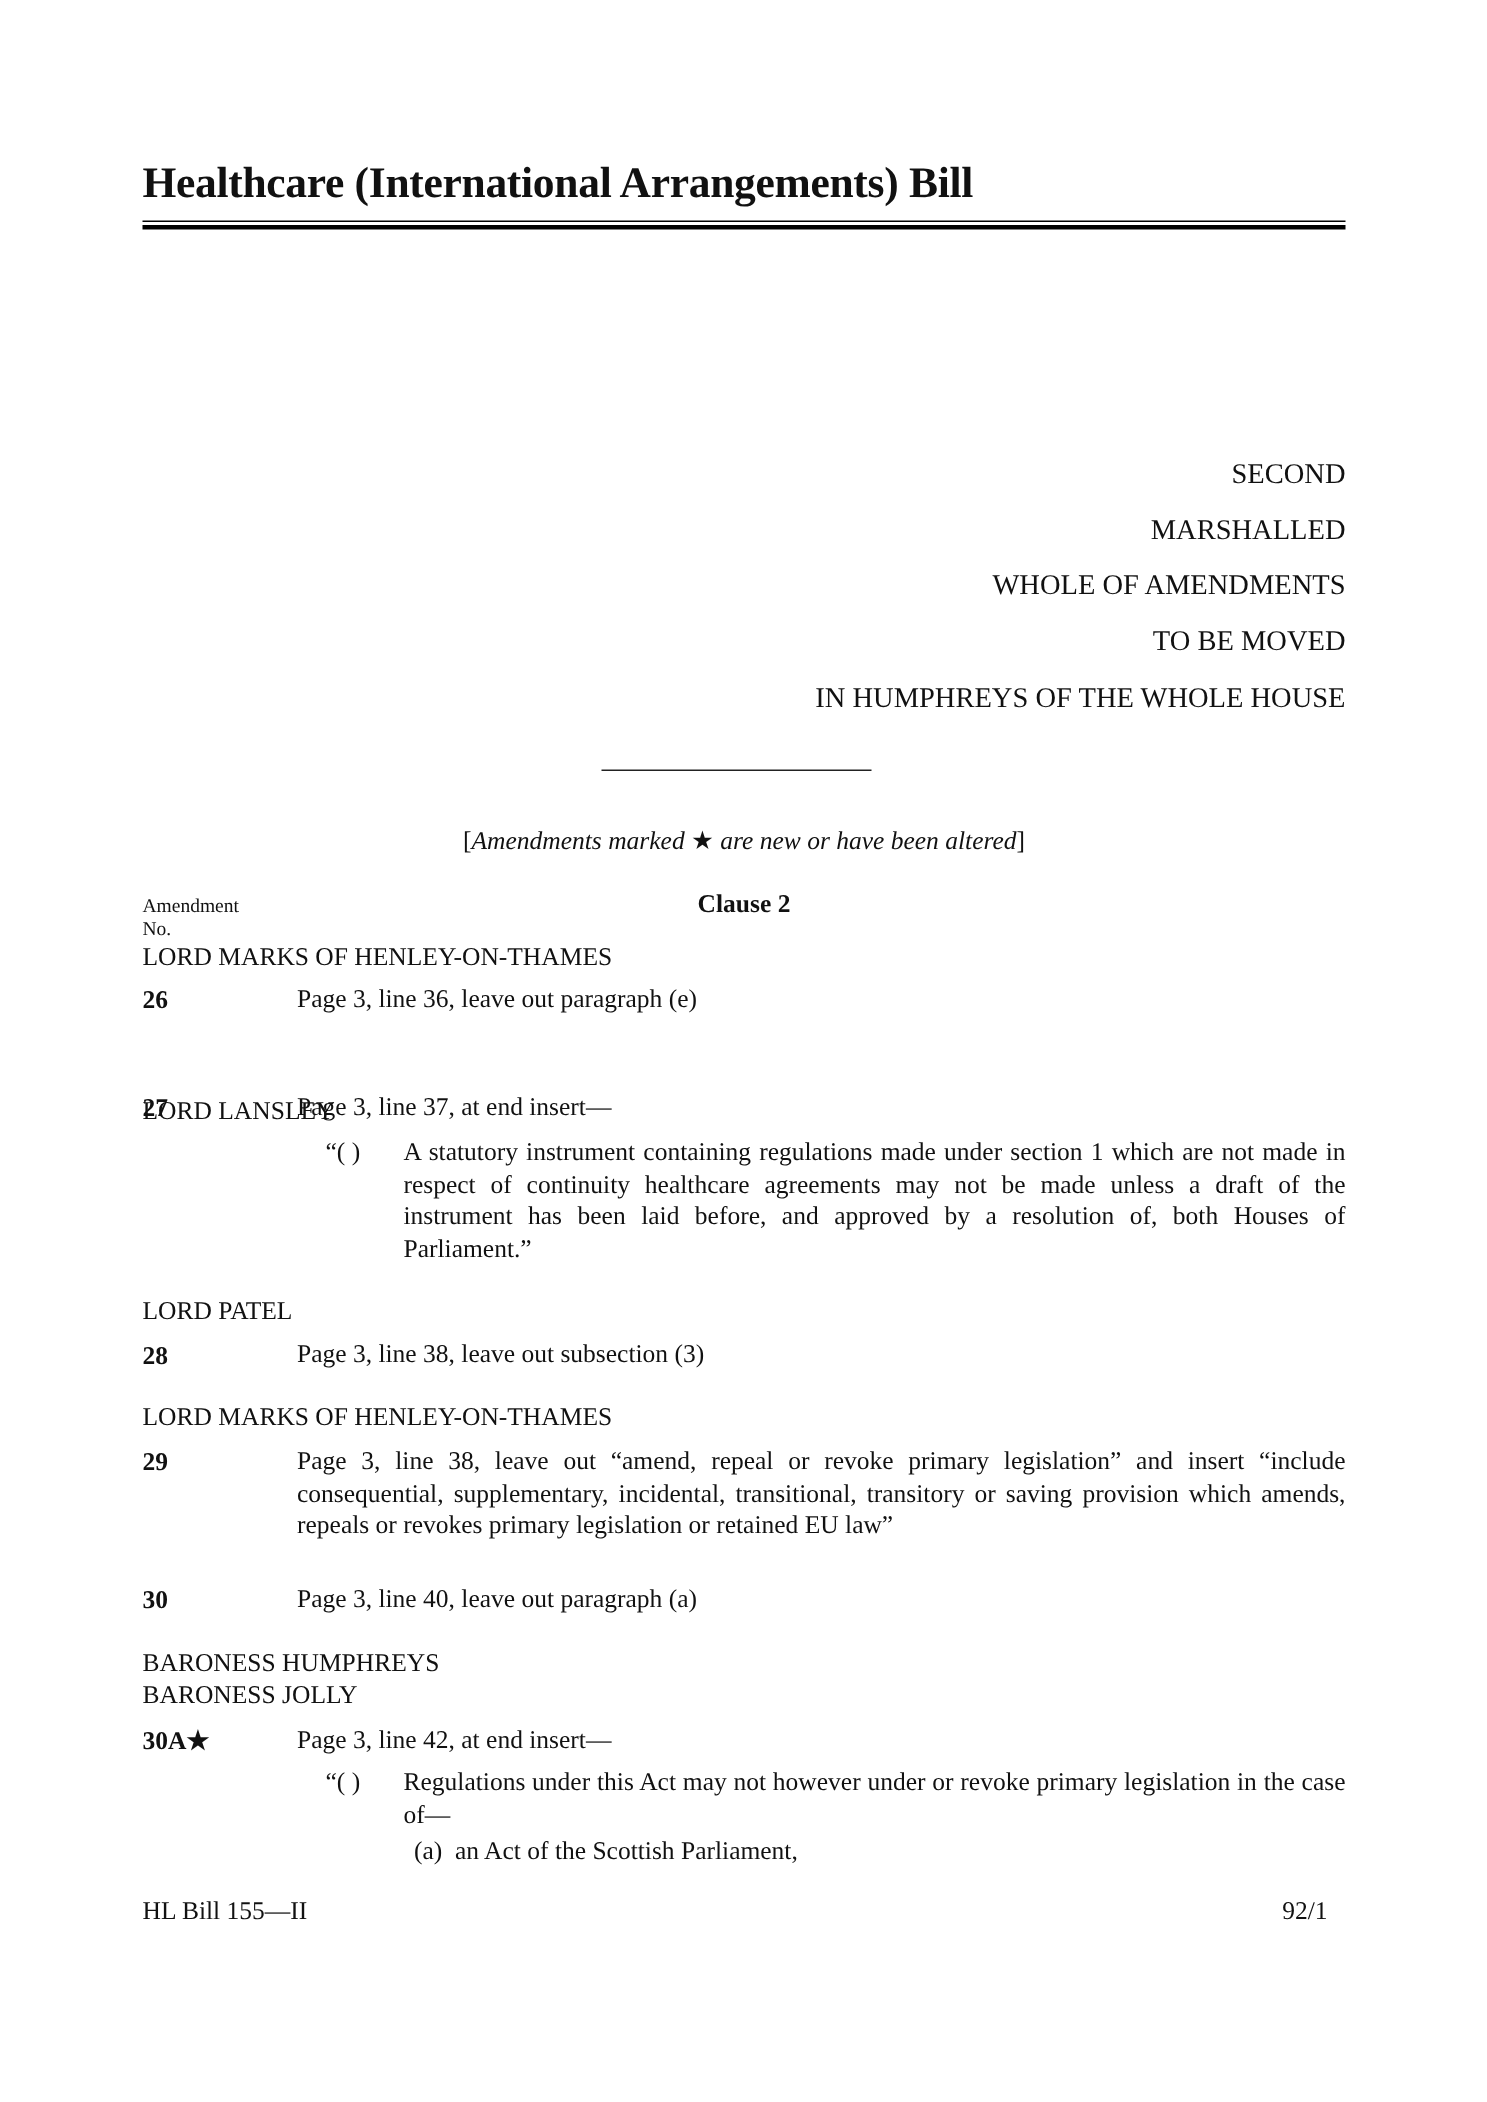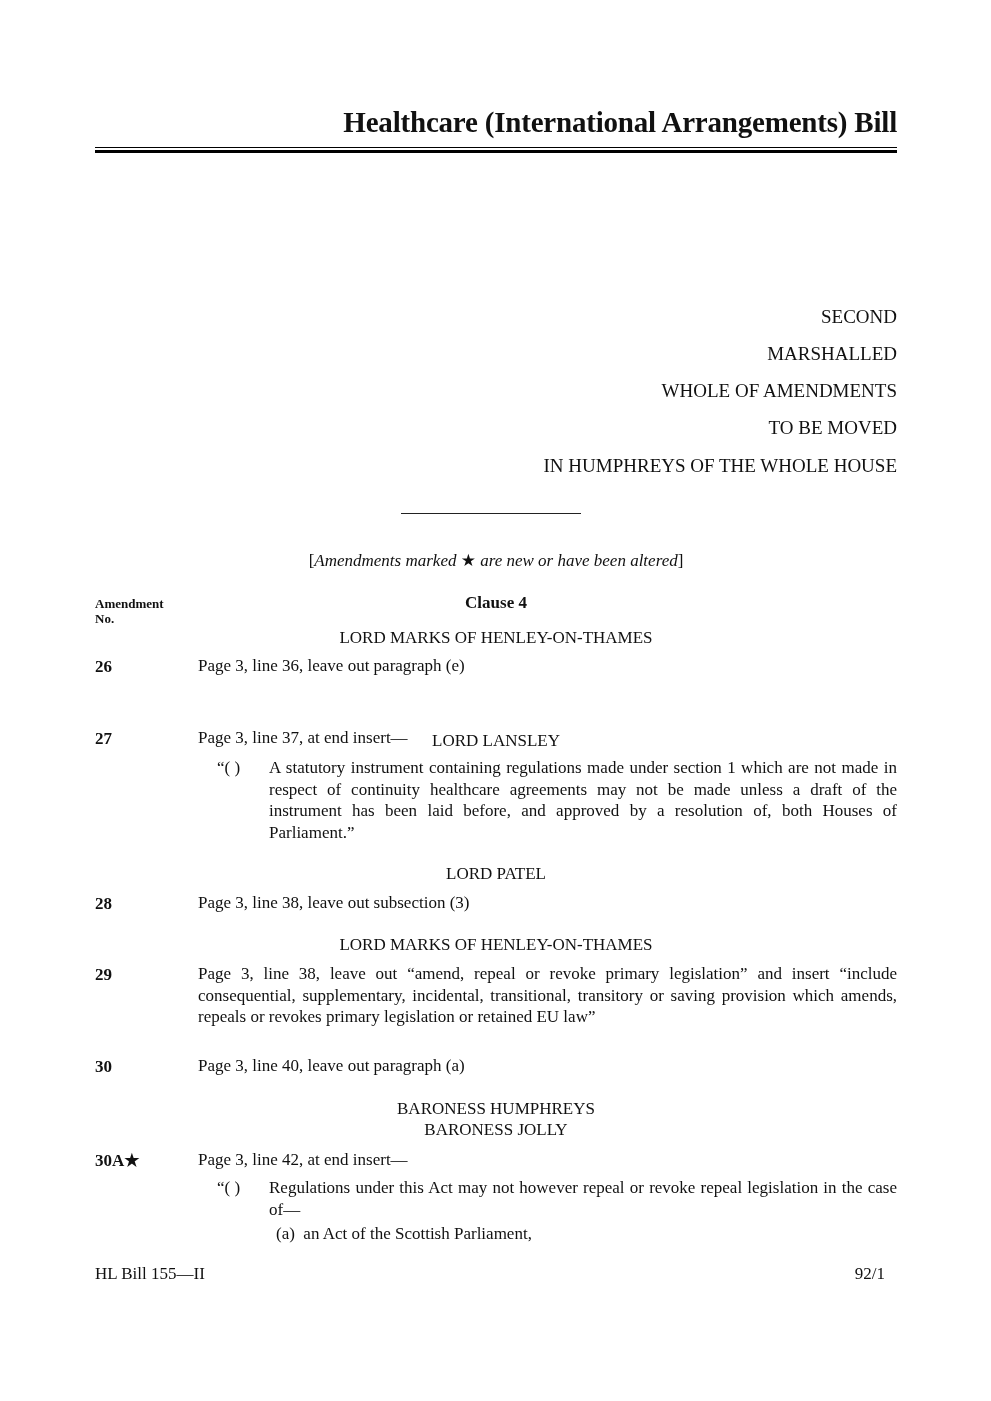--- a/index.html
+++ b/index.html
@@ -3,34 +3,34 @@
   <meta charset="utf-8">
   <style>
     html, body { margin: 0; padding: 0; background: #ffffff; }
     body {
       width: 991px; height: 1401px; position: relative; overflow: hidden;
       font-family: "Liberation Serif", "DejaVu Serif", serif;
       color: #111;
     }
     .abs { position: absolute; }
     .title {
-      left: 95px; width: 802px; top: 106px; text-align: right;
+      left: 95px; width: 802px; top: 106px; text-align: left;
       font-size: 29px; font-weight: bold; letter-spacing: -0.2px;
     }
     .rule-thin { left: 95px; width: 802px; top: 147px; height: 0; border-top: 1px solid #000; }
     .rule-thick { left: 95px; width: 802px; top: 150px; height: 0; border-top: 3px solid #000; }
     .center-line {
       left: 95px; width: 802px; text-align: right; font-size: 19px;
     }
     .short-rule { left: 401px; width: 180px; top: 513px; border-top: 1px solid #222; }
     .note { left: 95px; width: 802px; top: 550px; text-align: center; font-size: 17px; }
     .note i { }
-    .amend-head { left: 95px; top: 596px; font-size: 13px; font-weight: bold; line-height: 15px; }
+    .amend-head { left: 95px; top: 596px; font-size: 13px; font-weight: normal; line-height: 15px; }
     .clause { left: 95px; width: 802px; top: 593px; text-align: center; font-size: 17px; font-weight: bold; }
-    .sponsor { left: 95px; width: 802px; text-align: center; font-size: 17px; }
+    .sponsor { left: 95px; width: 802px; text-align: left; font-size: 17px; }
     .num { left: 95px; font-size: 17px; font-weight: bold; }
     .text { left: 198px; width: 699px; font-size: 17px; line-height: 21.5px; }
     .just { text-align: justify; text-align-last: left; }
     .quote { left: 217px; width: 680px; font-size: 17px; line-height: 21.5px; }
     .quote .qmark { position: absolute; left: 0; top: 0; }
     .quote .qbody { margin-left: 52px; text-align: justify; text-align-last: left; }
     .sub { left: 276px; font-size: 17px; }
     .footer { left: 95px; width: 790px; top: 1264px; font-size: 17px; display: flex; justify-content: space-between; }
   </style>
 </head>
@@ -48,21 +48,21 @@
 <div class="abs short-rule"></div>
 
 <div class="abs note">
   <span>[</span><i>Amendments marked </i><span>★</span><i> are new or have been altered</i><span>]</span>
 </div>
 
 <div class="abs amend-head">
   <div>Amendment</div>
   <div>No.</div>
 </div>
-<div class="abs clause">Clause 4</div>
+<div class="abs clause">Clause 2</div>
 
 <div class="abs sponsor" style="top:628px">LORD MARKS OF HENLEY-ON-THAMES</div>
 <div class="abs num" style="top:657px">26</div>
 <div class="abs text" style="top:655px">Page 3, line 36, leave out paragraph (e)</div>
 
 <div class="abs sponsor" style="top:731px">LORD LANSLEY</div>
 <div class="abs num" style="top:729px">27</div>
 <div class="abs text" style="top:727px">Page 3, line 37, at end insert—</div>
 <div class="abs quote" style="top:757px">
   <span class="qmark">“( )</span>
@@ -79,20 +79,20 @@
 
 <div class="abs num" style="top:1057px">30</div>
 <div class="abs text" style="top:1055px">Page 3, line 40, leave out paragraph (a)</div>
 
 <div class="abs sponsor" style="top:1099px">BARONESS HUMPHREYS</div>
 <div class="abs sponsor" style="top:1120px">BARONESS JOLLY</div>
 <div class="abs num" style="top:1150px">30A★</div>
 <div class="abs text" style="top:1149px">Page 3, line 42, at end insert—</div>
 <div class="abs quote" style="top:1177px">
   <span class="qmark">“( )</span>
-  <div class="qbody">Regulations under this Act may not however repeal or revoke repeal legislation in the case of—</div>
+  <div class="qbody">Regulations under this Act may not however under or revoke primary legislation in the case of—</div>
 </div>
 <div class="abs sub" style="top:1224px; white-space:pre">(a)  an Act of the Scottish Parliament,</div>
 
 <div class="abs footer">
   <span>HL Bill 155—II</span>
   <span>92/1</span>
 </div>
 
 </body></html>

